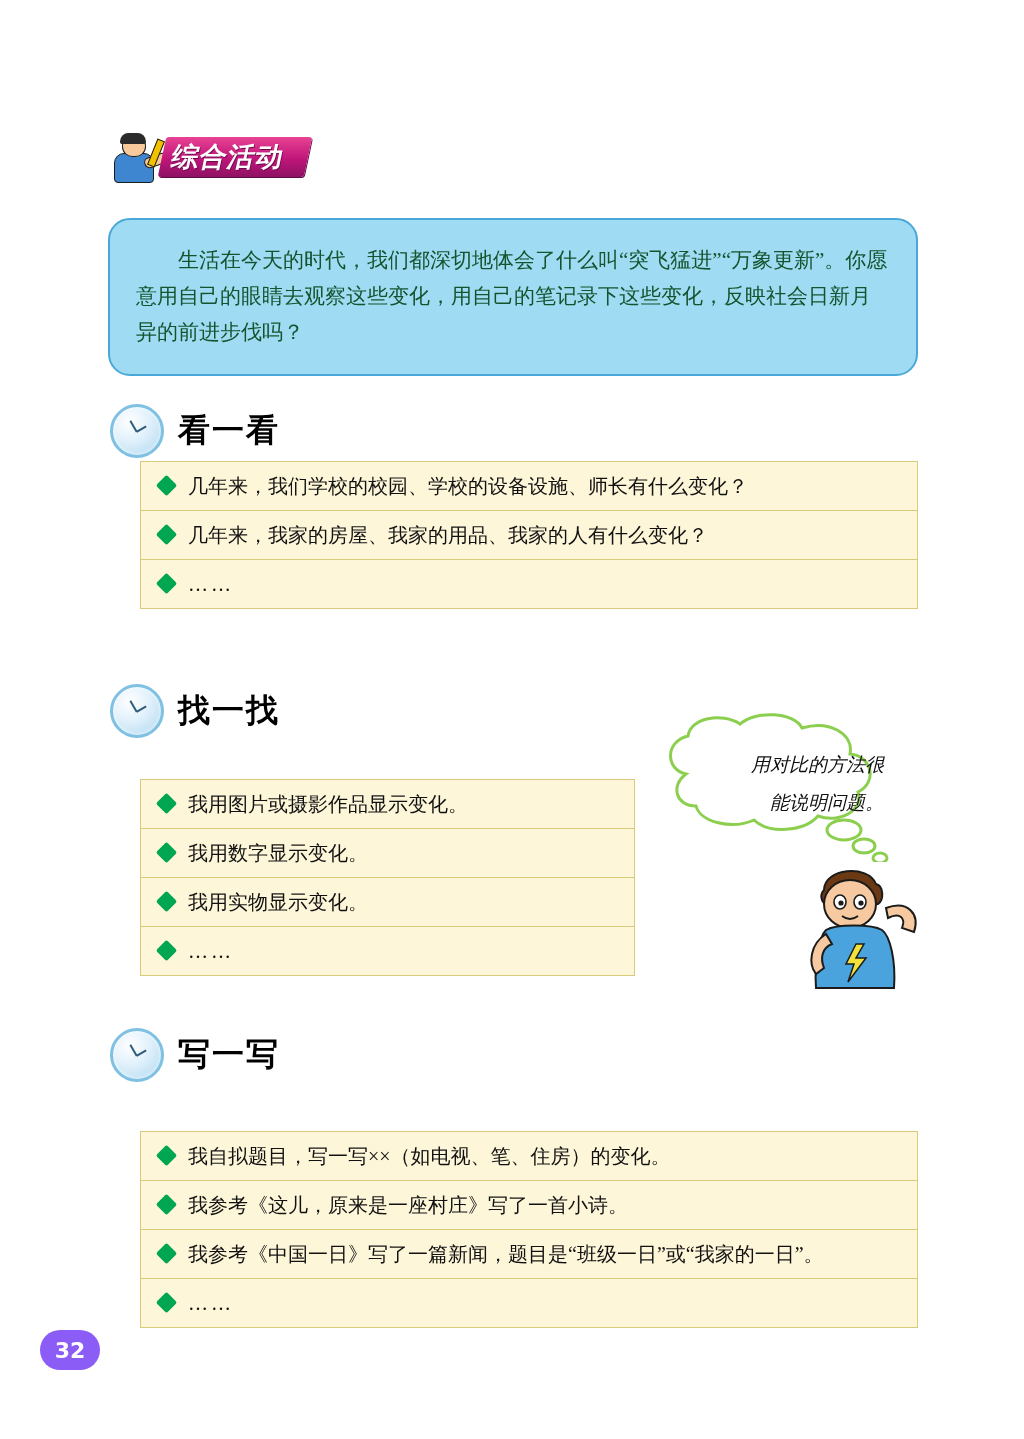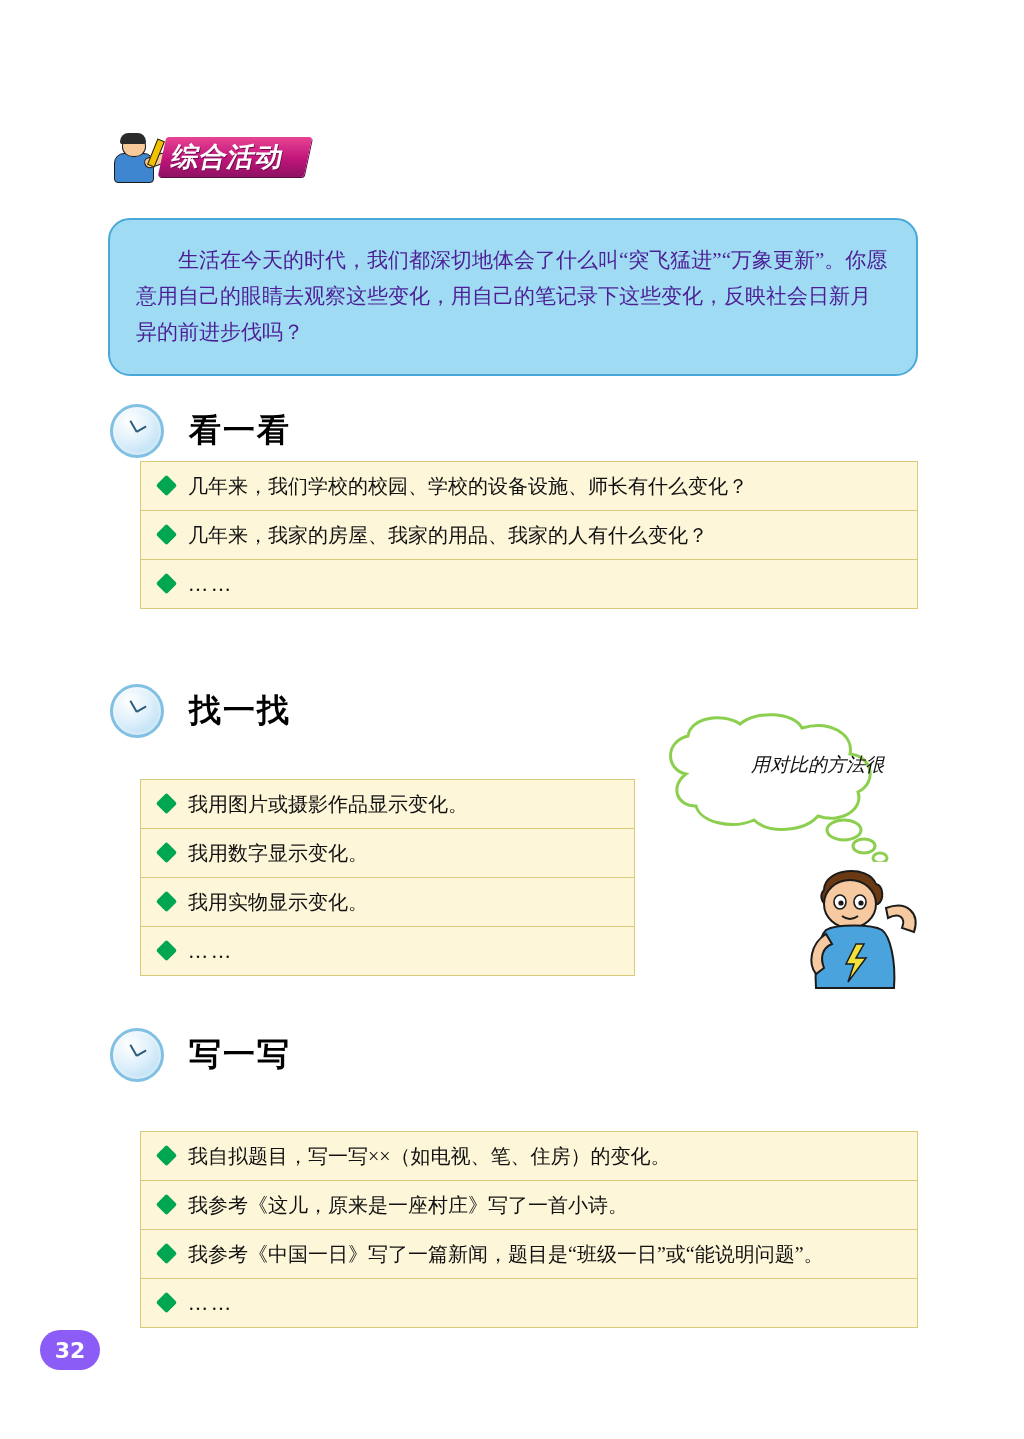--- a/index.html
+++ b/index.html
@@ -118,29 +118,28 @@
     box-sizing: border-box;
     background: #9fdcf4;
     border: 2px solid #4aa8d8;
     border-radius: 22px;
     padding: 22px 26px 24px 26px;
   }
   .intro-text {
     font-size: 21px;
     line-height: 36px;
     text-indent: 2em;
-    color: #4c1d95;
+    color: #14532d;
   }
 
   
   .section-head {
     position: absolute;
     display: flex;
     align-items: center;
-    gap: 11px;
   }
   .clock-icon {
     position: relative;
     width: 48px;
     height: 48px;
     border-radius: 50%;
     background: radial-gradient(circle at 35% 30%, #ffffff 0%, #dff0fb 45%, #a9d6ee 100%);
     border: 3px solid #7fc0e3;
     box-shadow: inset 0 0 4px rgba(255,255,255,0.9);
   }
@@ -327,20 +326,21 @@
   <svg width="268" height="150" viewBox="0 0 268 150">
     <path d="M38 62 C18 58 16 30 40 24 C42 6 74 0 92 12 C108 -2 146 0 154 16
              C182 8 206 22 202 42 C224 44 230 70 210 80 C216 98 192 112 170 104
              C156 120 120 122 106 108 C84 118 52 110 48 94 C28 94 22 74 38 62 Z" fill="#ffffff" stroke="#8ccf4f" stroke-width="3"></path>
     <ellipse cx="196" cy="118" rx="17" ry="10" fill="#ffffff" stroke="#8ccf4f" stroke-width="3"></ellipse>
     <ellipse cx="216" cy="134" rx="11" ry="7" fill="#ffffff" stroke="#8ccf4f" stroke-width="3"></ellipse>
     <ellipse cx="232" cy="146" rx="7" ry="5" fill="#ffffff" stroke="#8ccf4f" stroke-width="3"></ellipse>
   </svg>
   <div class="thought-text">
     <div>用对比的方法很</div>
+    <div>能说明问题。</div>
   </div>
 </div>
 
 <div class="boy">
   <svg width="140" height="140" viewBox="0 0 140 140">
 
     <path d="M96 52 C118 44 130 58 124 76 L112 72 C116 62 110 56 98 62 Z" fill="#f6c9a0" stroke="#1b1b1b" stroke-width="2"></path>
 
     <path d="M34 34 C34 12 78 8 86 28 C94 30 94 44 88 48 L38 50 C30 46 30 38 34 34 Z" fill="#6b3a14" stroke="#1b1b1b" stroke-width="2"></path>
 
@@ -370,21 +370,21 @@
   <div class="list-row">
     <div class="bullet"></div>
     <div class="row-text">我自拟题目，写一写××（如电视、笔、住房）的变化。</div>
   </div>
   <div class="list-row">
     <div class="bullet"></div>
     <div class="row-text">我参考《这儿，原来是一座村庄》写了一首小诗。</div>
   </div>
   <div class="list-row">
     <div class="bullet"></div>
-    <div class="row-text">我参考《中国一日》写了一篇新闻，题目是“班级一日”或“能说明问题”。</div>
+    <div class="row-text">我参考《中国一日》写了一篇新闻，题目是“班级一日”或“我家的一日”。</div>
   </div>
   <div class="list-row">
     <div class="bullet"></div>
     <div class="row-text dots">……</div>
   </div>
 </div>
 
 <div class="page-num">32</div>
 
 </body></html>

